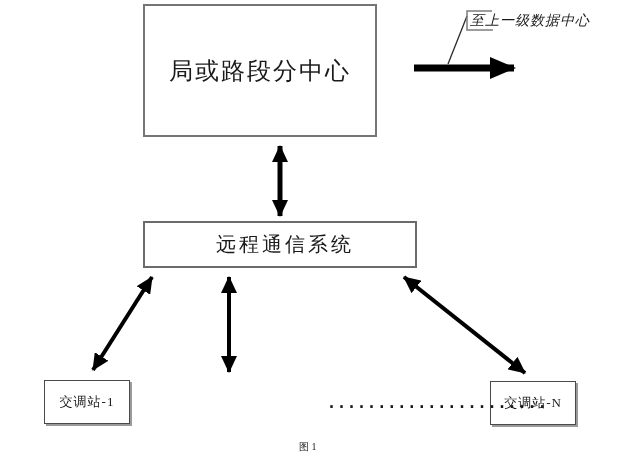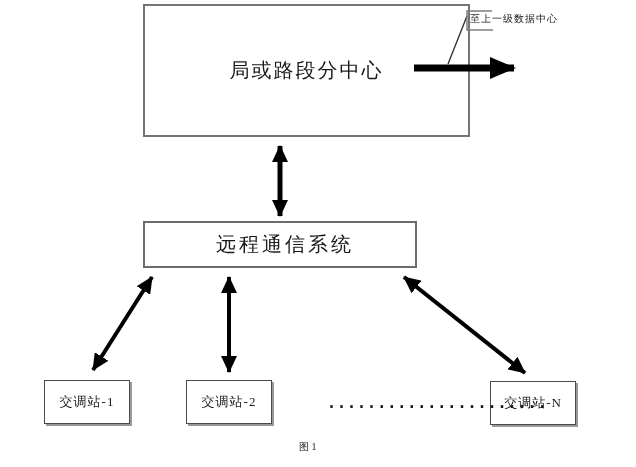--- a/index.html
+++ b/index.html
@@ -15,42 +15,43 @@
   .box {
     position: absolute;
     box-sizing: border-box;
     background: #ffffff;
     display: flex;
     align-items: center;
     justify-content: center;
     text-align: center;
   }
   .box-top {
-    left: 143px; top: 4px; width: 327px; height: 133px;
+    left: 143px; top: 4px; width: 234px; height: 133px;
     border: 2px solid #757575;
-    font-size: 20px; letter-spacing: 2px;
+    font-size: 24px; letter-spacing: 2px;
   }
   .box-mid {
     left: 143px; top: 221px; width: 274px; height: 47px;
     border: 2px solid #6b6b6b;
     font-size: 20px; letter-spacing: 3px; padding-left: 10px;
   }
   .box-st {
     width: 86px; height: 44px;
     border: 1px solid #4a4a4a;
     box-shadow: 2px 2px 0 #9a9a9a;
     font-size: 13px; letter-spacing: 1px;
   }
   .st1 { left: 44px;  top: 380px; }
   .st2 { left: 186px; top: 380px; }
   .stN { left: 490px; top: 381px; align-items: center; }
   .ext-label {
     position: absolute; left: 470px; top: 12px;
-    font-size: 10px; letter-spacing: 1px;
+    font-size: 14px; letter-spacing: 1px;
     white-space: nowrap;
+    font-style: italic;
   }
   .dots {
     position: absolute; left: 327px; top: 394px;
     font-size: 15px; letter-spacing: 1px;
     font-family: "DejaVu Sans Mono", monospace;
     font-weight: bold;
     white-space: nowrap;
   }
   .caption {
     position: absolute; left: 299px; top: 440px;
@@ -72,23 +73,20 @@
   </div>
 
   <div class="box box-mid">
     <span>远程通信系统</span>
   </div>
 
   <div class="box box-st st1">
     <span>交调站-1</span>
   </div>
 
-  <div class="box box-st st2">
-    <span>交调站-2</span>
-  </div>
 
   <div class="box box-st stN">
     <span>交调站-N</span>
   </div>
 
   <div class="ext-label">至上一级数据中心</div>
 
   <div class="dots">......................</div>
 
   <div class="caption">图 1</div>

